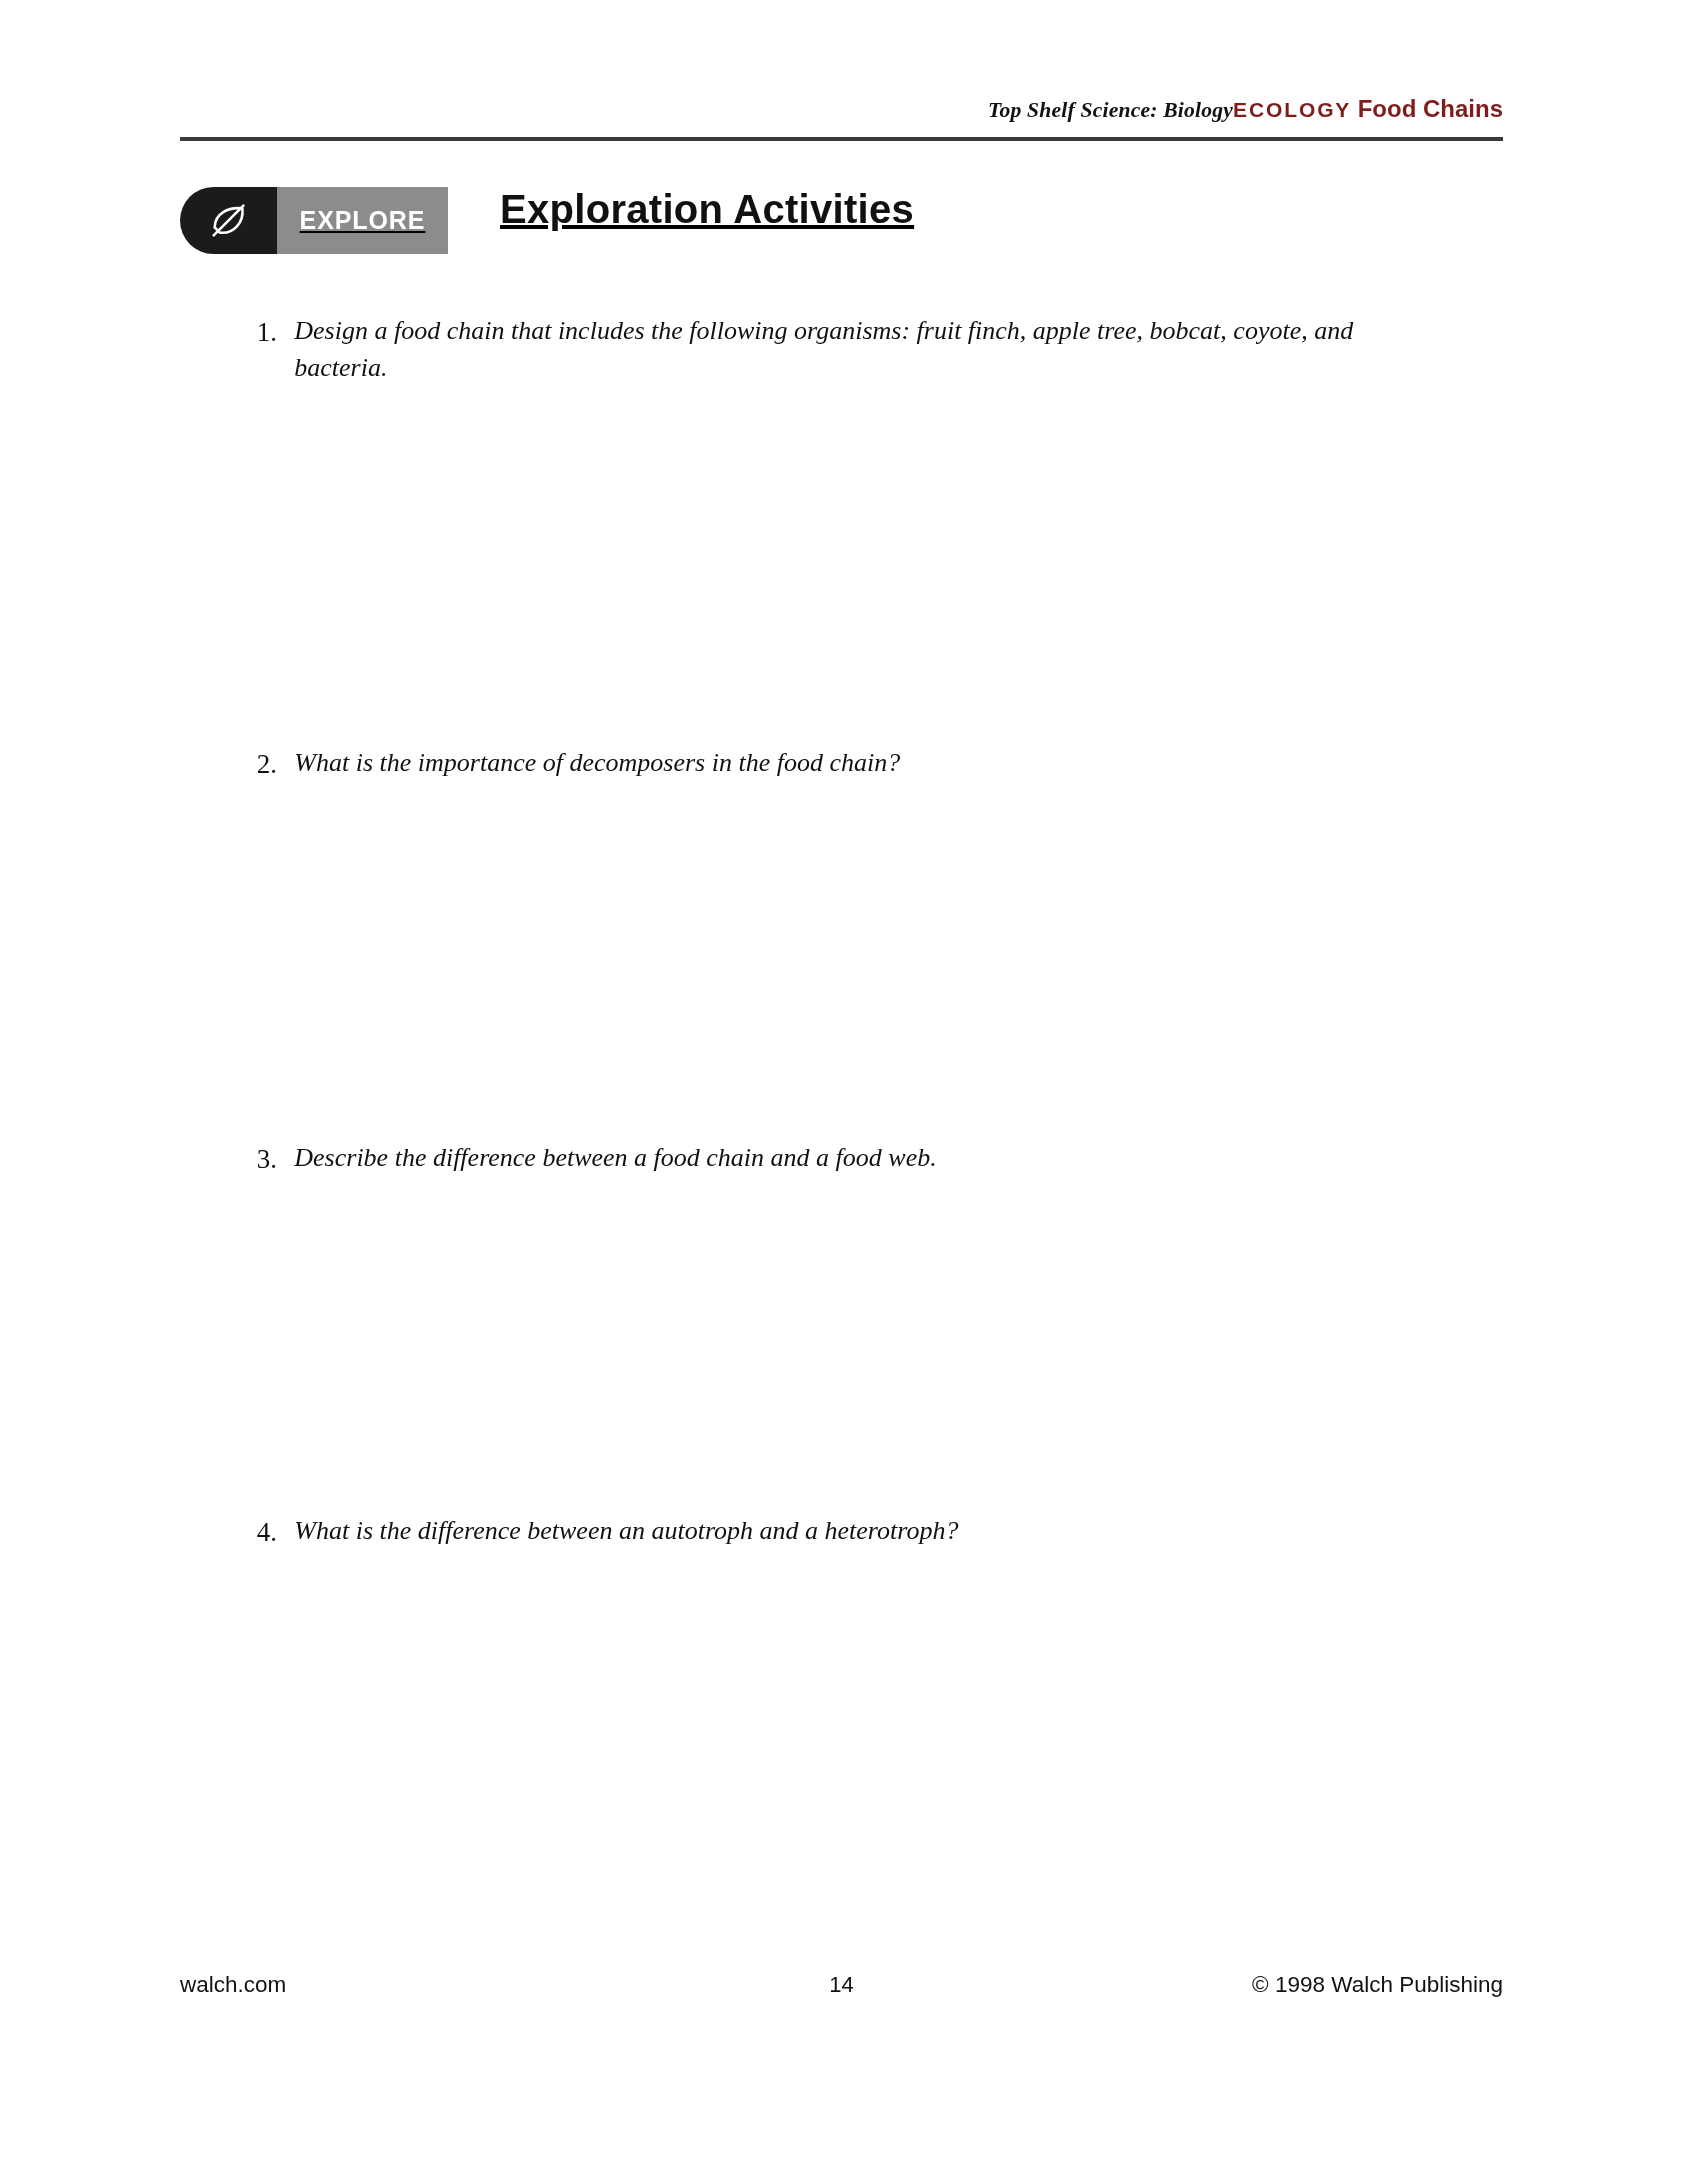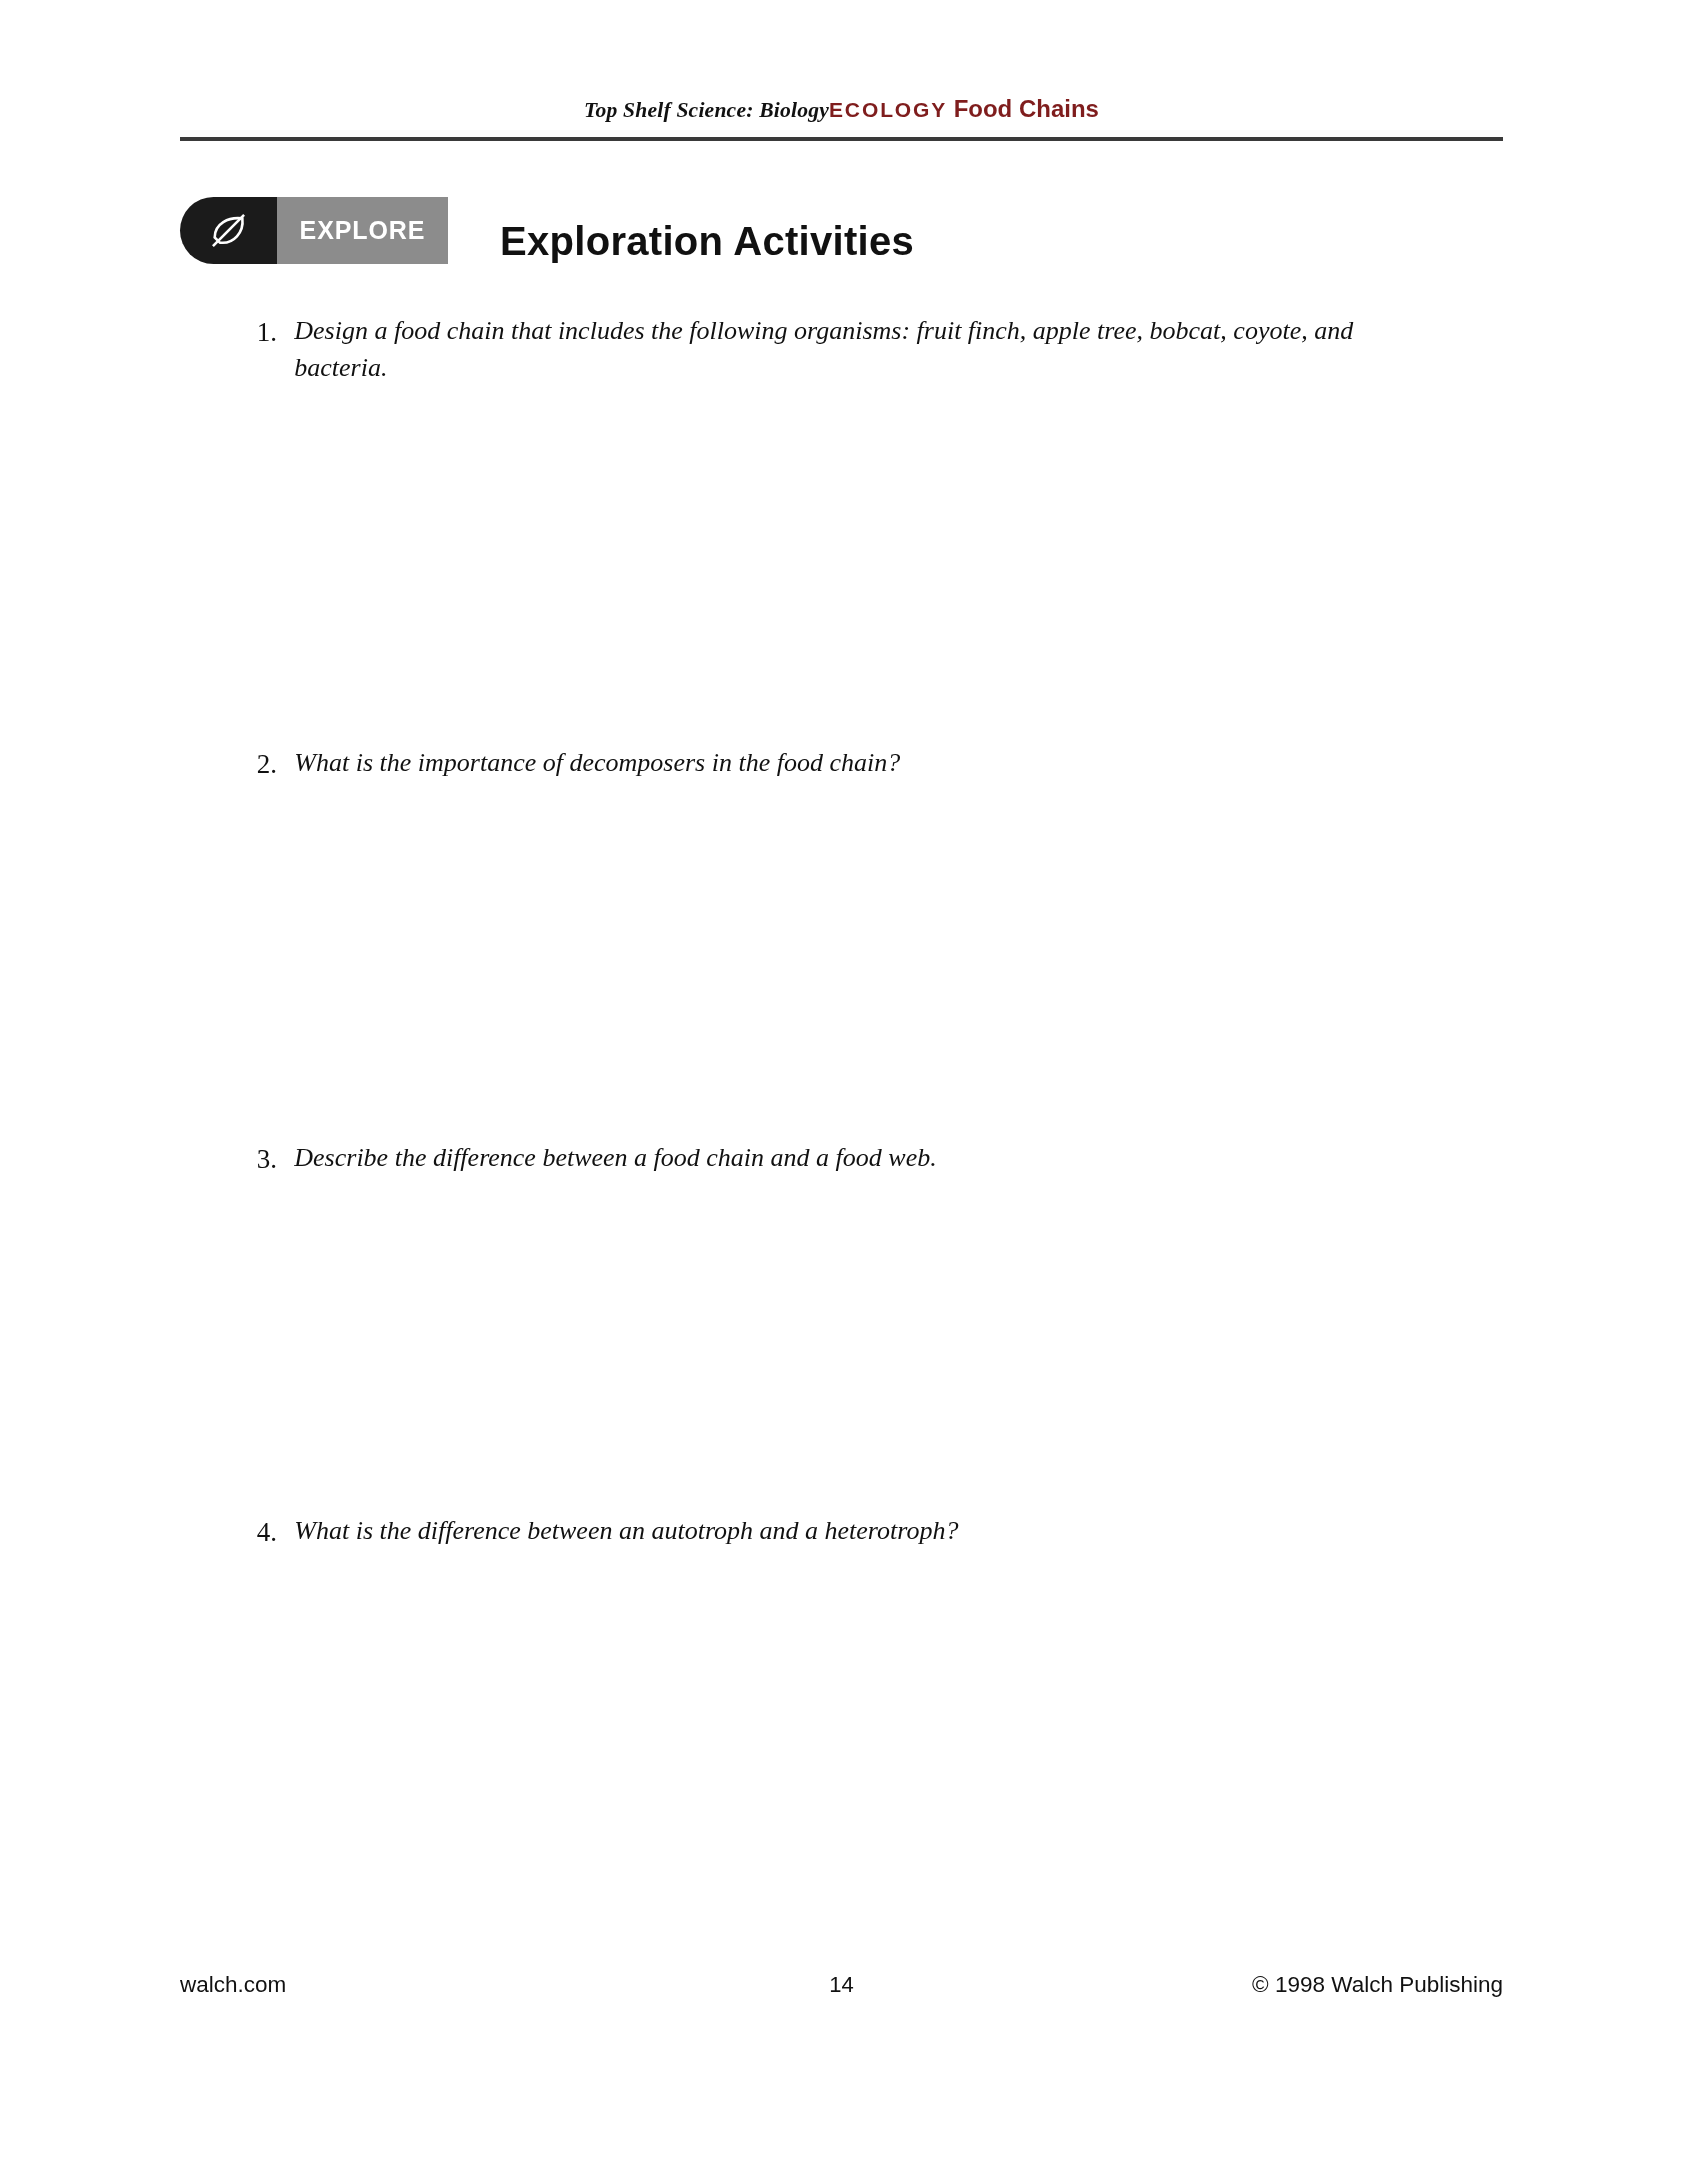--- a/index.html
+++ b/index.html
@@ -25,21 +25,21 @@
   }
 
   
   .header {
     position: absolute;
     left: 180px;
     top: 95px;
     width: 1323px;
     display: flex;
     align-items: baseline;
-    justify-content: center;
+    justify-content: flex-end;
   }
   .header-left {
     font-family: "Liberation Serif", serif;
     font-style: italic;
     font-weight: 600;
     font-size: 21.6px;
     letter-spacing: 0.2px;
     color: #111;
   }
   .header-right {
@@ -63,24 +63,25 @@
     top: 137px;
     width: 1323px;
     height: 4.3px;
     background: #3a3a3a;
   }
 
   
   .banner {
     position: absolute;
     left: 180px;
-    top: 197px;
-    height: 67px;
-    display: flex;
-    align-items: flex-end;
+    top: 187px;
+    height: 67px;
+    display: flex;
+    align-items: flex-start;
+    text-decoration: underline;
   }
   .banner-tab {
     display: flex;
     align-items: stretch;
     height: 67px;
   }
   .banner-icon-box {
     width: 97px;
     height: 67px;
     background: #1b1b1b;

